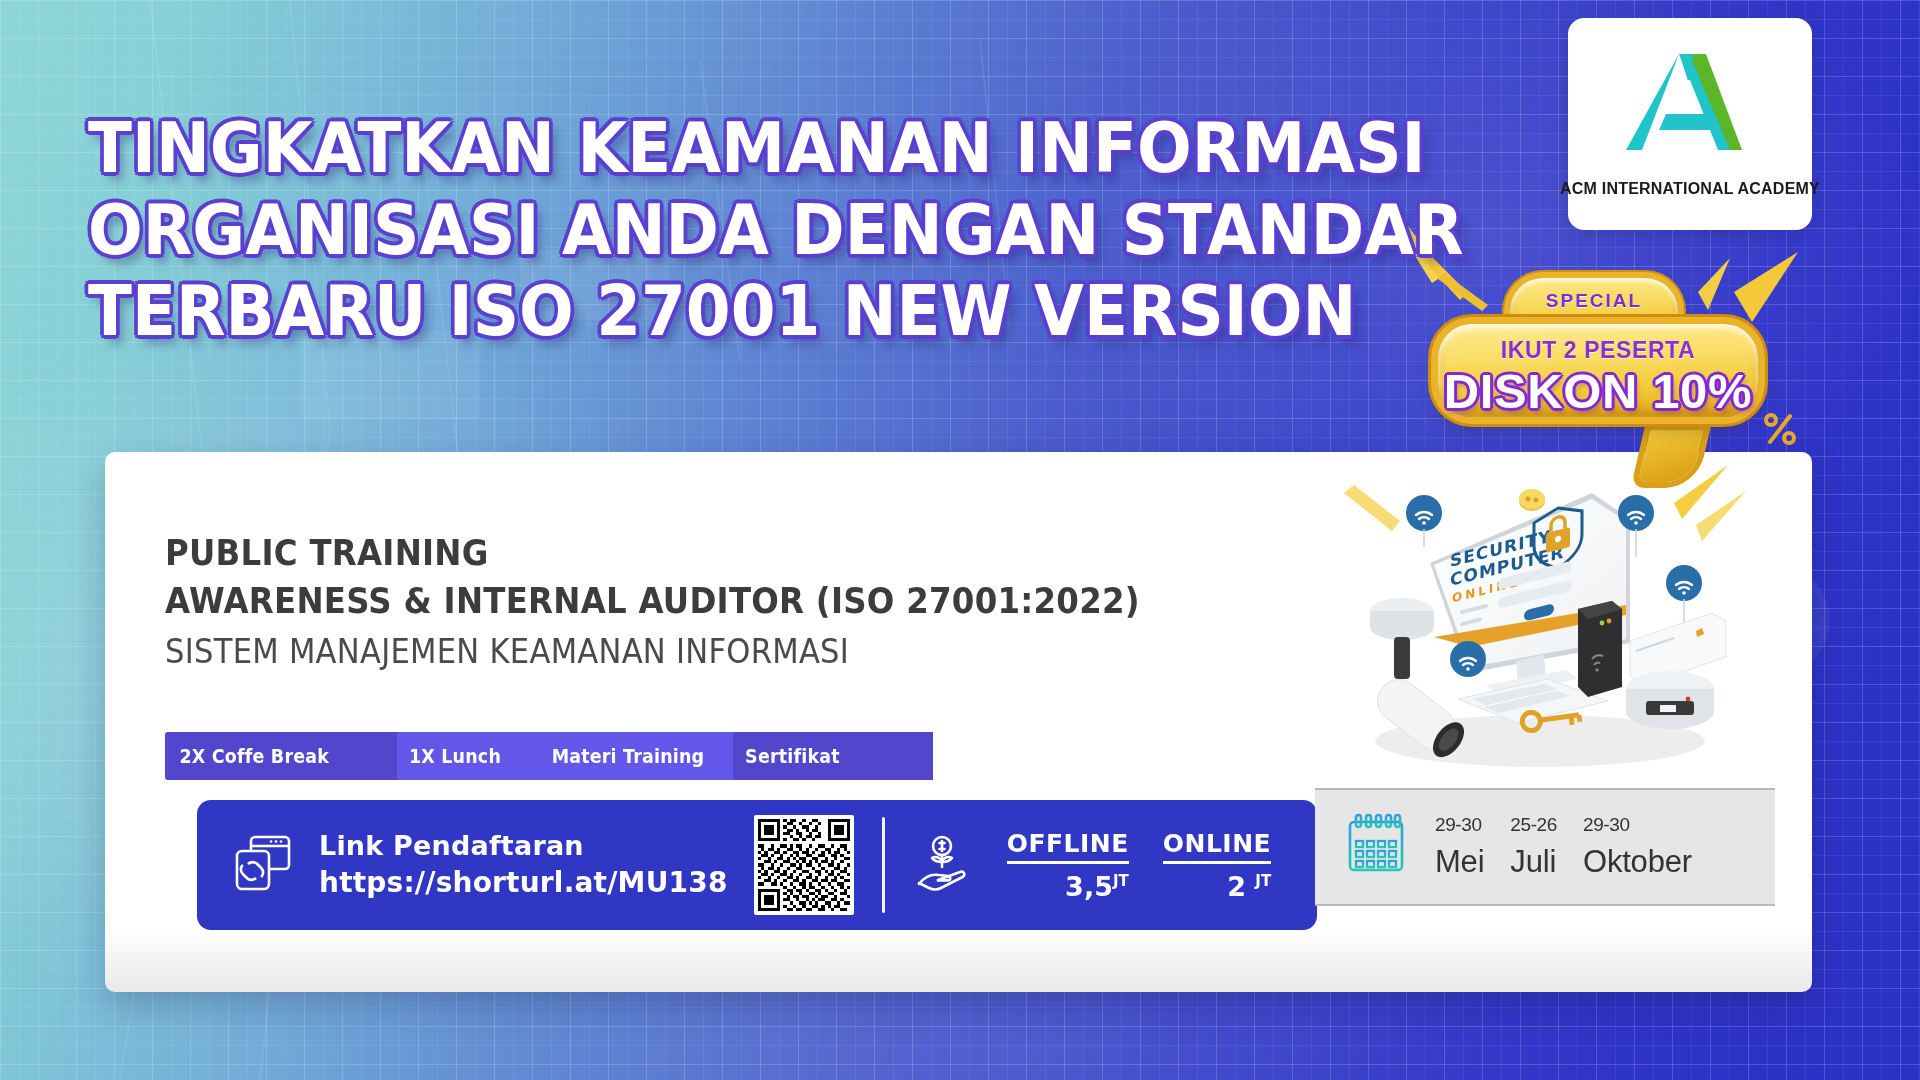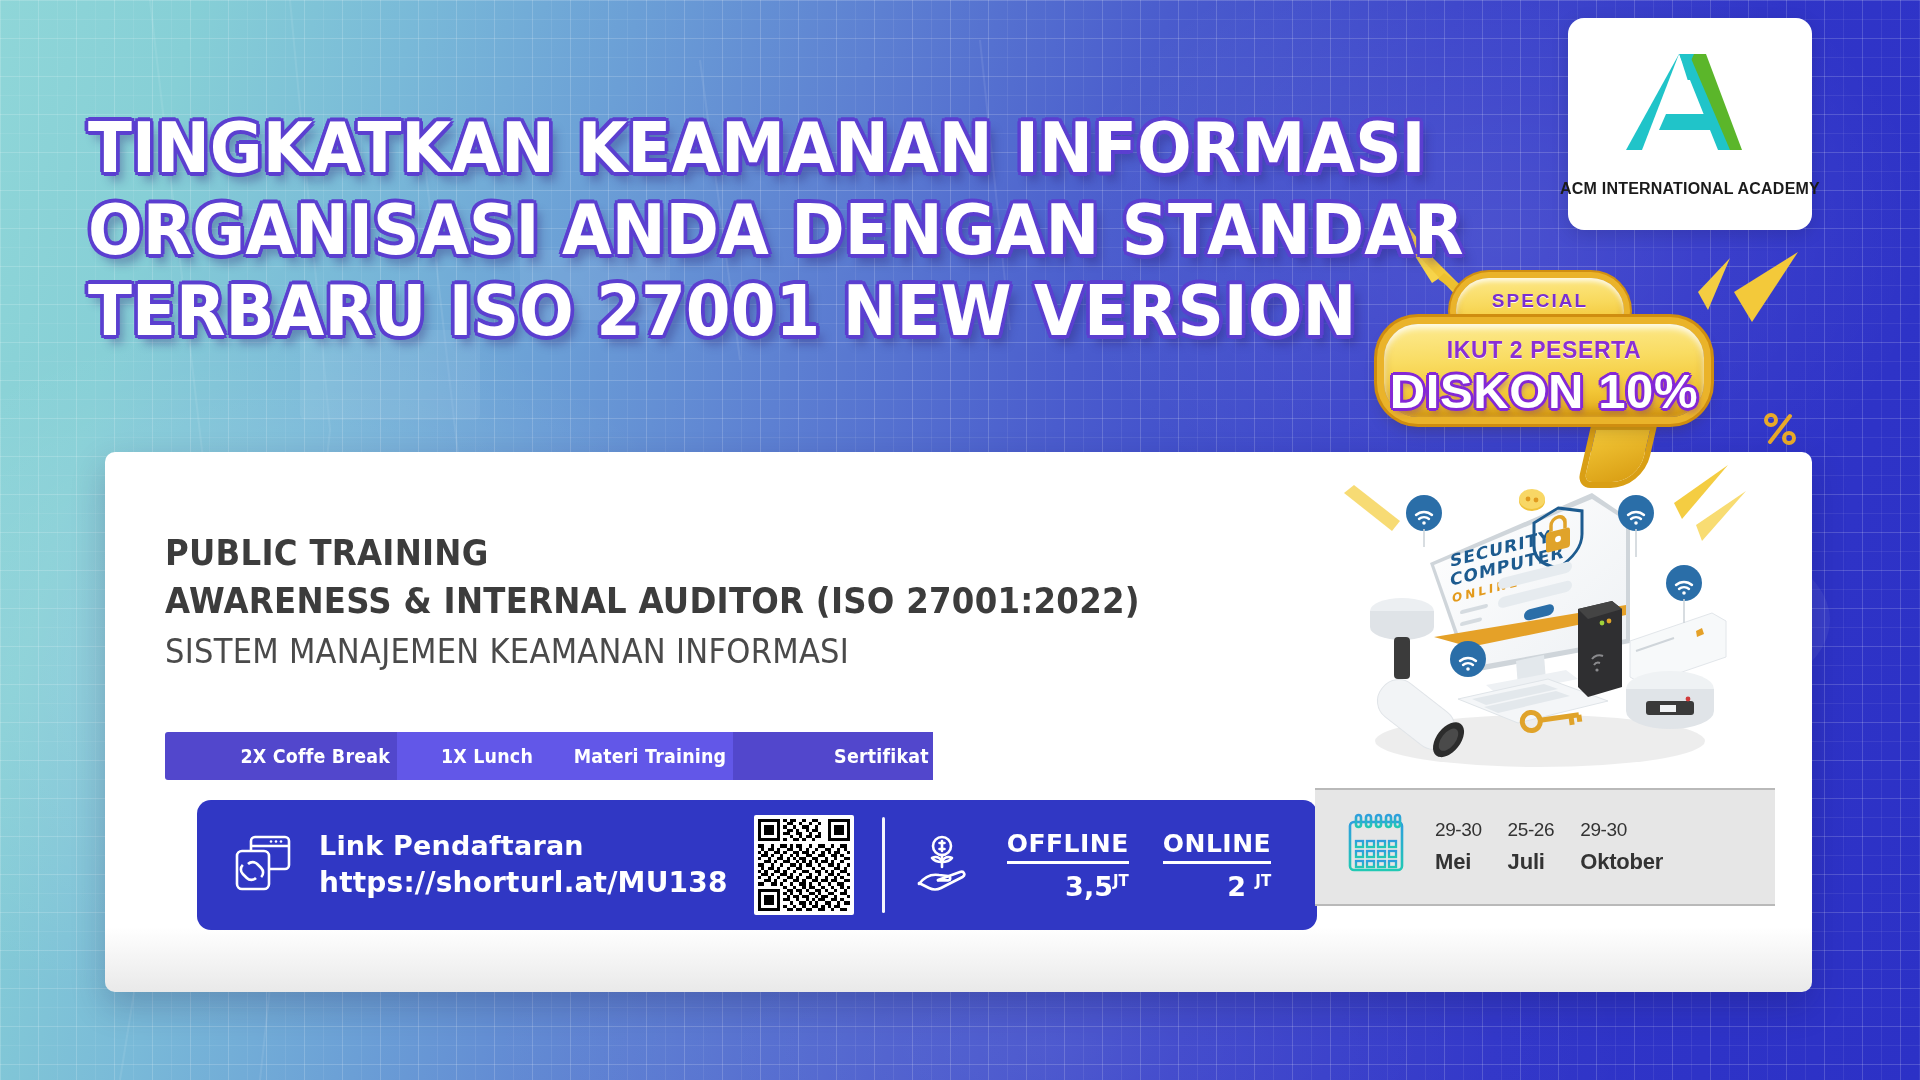--- a/index.html
+++ b/index.html
@@ -75,21 +75,21 @@
       -3px -3px 0 #5b3fd0, 3px -3px 0 #5b3fd0, -3px 3px 0 #5b3fd0, 3px 3px 0 #5b3fd0,
       -4px 0 0 #5b3fd0, 4px 0 0 #5b3fd0, 0 -4px 0 #5b3fd0, 0 4px 0 #5b3fd0,
       7px 9px 10px rgba(40,30,110,.35);
   }
   #headline .hl-line { display:block; white-space:nowrap; }
 
   
   .deco { position:absolute; pointer-events:none; }
 
   
-  #badge-wrap { position:absolute; left:1384px; top:278px; width:320px; height:200px; }
+  #badge-wrap { position:absolute; left:1438px; top:278px; width:320px; height:200px; }
   #badge-special {
     position:absolute; left:72px; top:0; width:168px; height:66px;
     border-radius:33px;
     background:linear-gradient(178deg,#fde98a 0%,#f8d95c 40%,#f2c433 72%,#e3a91b 100%);
     box-shadow:
       inset 0 3px 5px rgba(255,255,255,.85),
       inset 0 -5px 7px rgba(186,124,10,.55),
       0 0 0 6px #eab32a,
       0 0 0 8px #d08f12,
       0 8px 14px rgba(60,40,10,.35);
@@ -154,25 +154,26 @@
   #t1 { font-size:36px; font-weight:700; line-height:1.18; letter-spacing:.3px; }
   #t2 { font-size:36px; font-weight:700; line-height:1.18; letter-spacing:.3px; margin-top:6px;}
   #t3 { font-size:34px; font-weight:400; line-height:1.18; letter-spacing:.3px; margin-top:8px; color:#4a4a4a;}
 
   
   #features {
     position:absolute; left:60px; top:280px; width:978px; height:48px;
     display:flex; align-items:stretch; border-radius:3px; overflow:hidden;
   }
   .feat {
-    display:flex; align-items:center; justify-content:flex-end;
+    display:flex; align-items:center; justify-content:flex-start;
     color:#fff; font-size:19px; font-weight:700; letter-spacing:.2px;
     white-space:nowrap;
     font-family:"DejaVu Sans", sans-serif;
     transform:none;
+    padding-left:8px;
   }
   .feat span { display:block; transform:scaleX(.92); }
   .feat.dark { background:#5247cc; }
   .feat.light { background:#6257e8; }
   #feat0 { width:232px; }
   #feat1 { width:140px; }
   #feat2 { width:196px; }
   #feat3 { width:210px; }
   #feat4 { width:200px; }
 
@@ -203,21 +204,21 @@
 
   
   #dates {
     position:absolute; left:1210px; top:336px; width:460px; height:118px;
     background:#e6e6e6; border-top:2px solid #b9b9b9; border-bottom:2px solid #b9b9b9;
     display:flex; align-items:center;
   }
   #cal-icon { margin-left:28px; width:66px; height:66px; flex:0 0 auto; }
   .date-col { margin-left:26px; color:#333; line-height:1.12; }
   .date-range { font-size:19px; font-weight:400; letter-spacing:-.4px; }
-  .date-month { font-size:22px; font-weight:700; letter-spacing:-.2px; margin-top:10px;}
+  .date-month { font-size:31px; font-weight:400; letter-spacing:-.2px; margin-top:10px;}
 
   
   #illus { position:absolute; left:1330px; top:455px; width:430px; height:320px; }
 </style>
 </head>
 <body>
 
 <div id="bg">
   <div id="bg-grid"></div>
   <div id="bg-grid-fine"></div>

